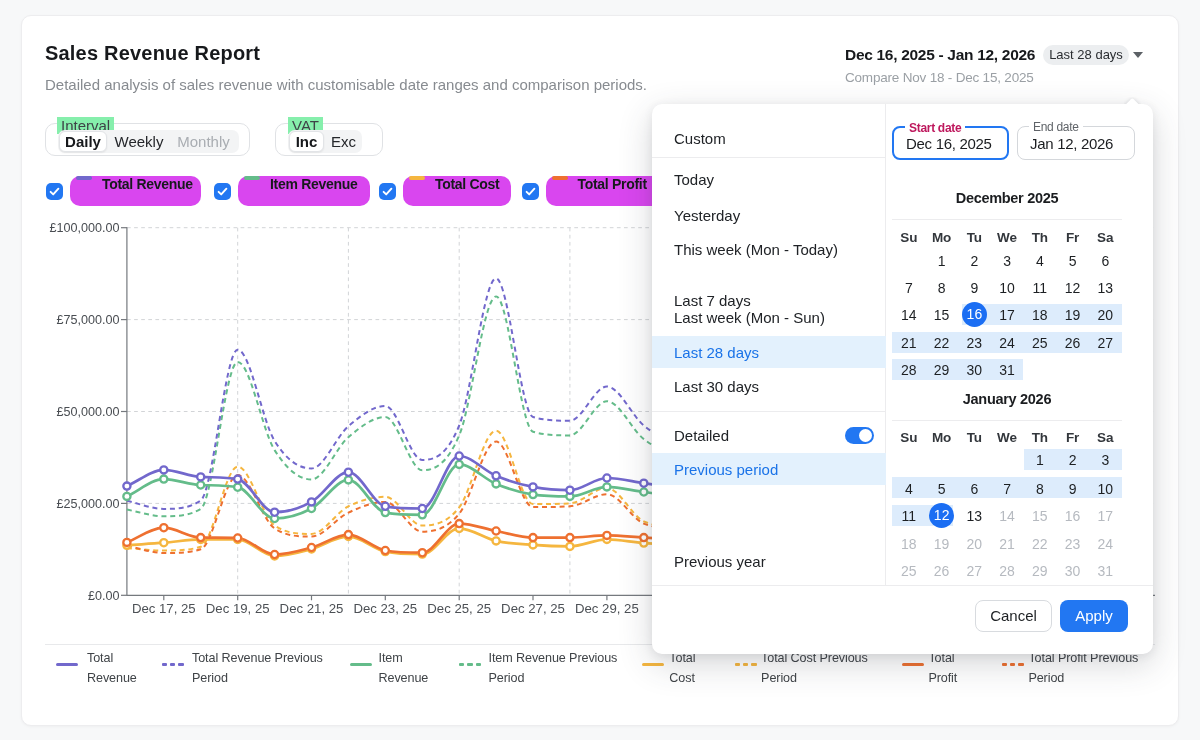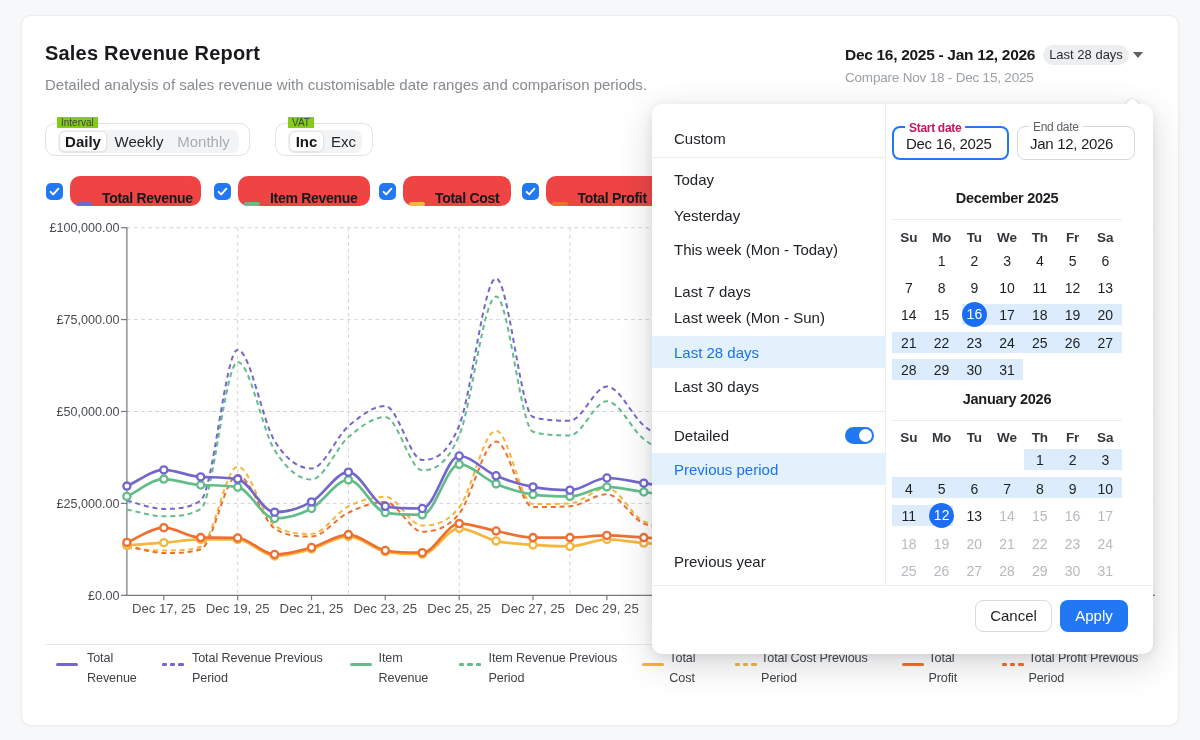--- a/index.html
+++ b/index.html
@@ -10,29 +10,29 @@
           border-radius:10px; border:1px solid #ededef; box-shadow:0 1px 3px rgba(0,0,0,.04); }
   .title { left:45px; top:42px; font-size:20px; letter-spacing:-.2px; font-weight:bold; color:#17191c; letter-spacing:.2px; }
   .subtitle { left:45px; top:76px; font-size:15px; color:#878b90; }
   .hdr-date { left:845px; top:46px; font-size:15.5px; letter-spacing:-.3px; font-weight:bold; color:#17191c; }
   .hdr-pill { left:1043px; top:45px; width:86px; height:20px; background:#eceef0; border-radius:11px;
               font-size:13px; color:#2a2d31; text-align:center; line-height:20px; }
   .hdr-caret { left:1133px; top:52px; width:0; height:0; border-left:5.5px solid transparent;
                border-right:5.5px solid transparent; border-top:6px solid #5c6166; }
   .hdr-cmp { left:845px; top:70px; font-size:13.5px; letter-spacing:-.2px; color:#9ba0a5; }
   .fieldset { position:absolute; top:123px; height:33px; border:1px solid #e0e2e5; border-radius:10px; background:#fff; }
-  .fieldset .lgd { position:absolute; top:-7px; font-size:10px; color:#3e4347; background:#84cc16; padding:0 4px; }
+  .fieldset .lgd { position:absolute; top:-7px; font-size:15px; color:#3e4347; background:#86efac; padding:0 4px;text-decoration:underline; }
   .strip { position:absolute; left:12px; top:6px; height:23px; background:#f3f4f5; border-radius:7px; display:flex; align-items:center; }
   .seg { font-size:15px; color:#24262a; text-align:center; }
   .chip { background:#fff; border:1px solid #e2e4e7; border-radius:6px; height:21px; line-height:19px;
           font-weight:bold; color:#17191c; box-shadow:0 1px 2px rgba(0,0,0,.07); margin:0 1px; }
   .ckrow { position:absolute; top:176px; height:30px; display:flex; align-items:center; }
   .ckbox { width:17px; height:17px; border-radius:5px; background:#2277f2; position:relative; flex:none; }
   .ckbox svg { position:absolute; left:2px; top:2px; }
-  .ckpill { height:30px; background:#ef4444; border-radius:10px; display:flex; align-items:flex-end; padding-left:6px; }
+  .ckpill { height:30px; background:#d946ef; border-radius:10px; display:flex; align-items:flex-start; padding-left:6px; }
   .ckpill .dash { width:16px; height:3.6px; border-radius:2px; flex:none; }
   .ckpill .lbl { font-size:14px; letter-spacing:-.3px; font-weight:bold; color:#17191c; margin-left:10px; white-space:nowrap; }
   
   .botline { left:45px; top:644px; width:1110px; height:1px; background:#e8e9eb; }
   .bleg { position:absolute; top:649px; font-size:12.6px; letter-spacing:-.1px; color:#3f4347; line-height:19.5px; white-space:nowrap; }
   .bsw { position:absolute; top:663px; width:22px; height:3px; border-radius:1.5px; }
   .bswd { position:absolute; top:663px; width:22px; height:3px; display:flex; justify-content:space-between; }
   .bswd i { width:5.4px; height:3px; border-radius:1px; }
   
   .pop { position:absolute; left:652px; top:104px; width:501px; height:550px; background:#fff; border-radius:10px;
@@ -186,21 +186,21 @@
 <div class="abs hdr-cmp">Compare Nov 18 - Dec 15, 2025</div>
 
 <div class="fieldset" style="left:45px;width:205px;">
   <div class="lgd" style="left:11px;">Interval</div>
   <div class="strip" style="width:181px;">
     <div class="seg chip" style="width:48px;">Daily</div>
     <div class="seg" style="width:62px;">Weekly</div>
     <div class="seg" style="width:67px;color:#a9adb2;">Monthly</div>
   </div>
 </div>
-<div class="fieldset" style="left:275px;width:98px;">
+<div class="fieldset" style="left:275px;width:108px;">
   <div class="lgd" style="left:12px;">VAT</div>
   <div class="strip" style="width:74px;">
     <div class="seg chip" style="width:35px;">Inc</div>
     <div class="seg" style="width:37px;">Exc</div>
   </div>
 </div>
 <div class="ckrow" style="left:46px;">
     <div class="ckbox">
       <svg width="13" height="13" viewBox="0 0 13 13">
         <path d="M2.6 6.8 L5.2 9.4 L10.4 3.7" fill="none" stroke="#fff" stroke-width="1.9" stroke-linecap="round" stroke-linejoin="round"></path>
@@ -287,21 +287,21 @@
     </div>
 <div class="mi " style="top:59.0px;height:32.4px;">
       <span>Today</span>
     </div>
 <div class="mi " style="top:129.0px;height:32.4px;">
       <span>This week (Mon - Today)</span>
     </div>
 <div class="mi " style="top:94.4px;height:32.4px;">
       <span>Yesterday</span>
     </div>
-<div class="mi " style="top:171px;height:32.4px;">
+<div class="mi " style="top:180px;height:32.4px;">
       <span>Last 7 days</span>
     </div>
 <div class="mi " style="top:197.3px;height:32.4px;">
       <span>Last week (Mon - Sun)</span>
     </div>
 <div class="mi hl blue" style="top:231.9px;height:32.4px;">
       <span>Last 28 days</span>
     </div>
 <div class="mi " style="top:266.0px;height:32.4px;">
       <span>Last 30 days</span>

